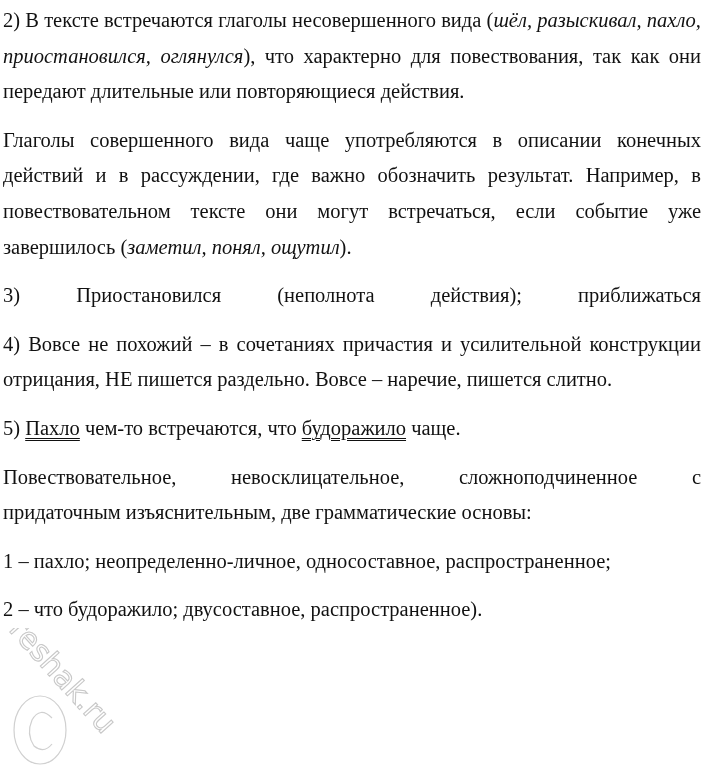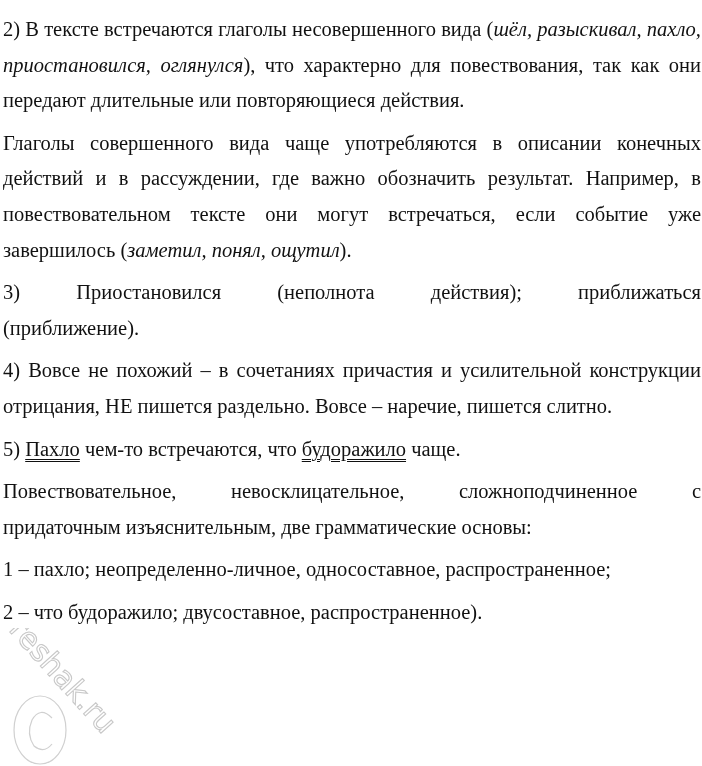--- a/index.html
+++ b/index.html
@@ -13,29 +13,29 @@
       overflow: hidden;
       position: relative;
       font-family: "Liberation Serif", "DejaVu Serif", serif;
       font-size: 20.5px;
       color: #111111;
     }
     .doc {
       position: absolute;
       left: 3px;
       right: 1px;
-      top: 17px;
+      top: 8px;
     }
     .para {
       margin: 0;
       line-height: 35.6px;
       text-align: justify;
       text-align-last: left;
     }
-    .para + .para { margin-top: 7px; }
+    .para + .para { margin-top: 13px; }
     .p1 { margin-top: -5px !important; }
     i, .it { font-style: italic; }
     .u-double {
       text-decoration: underline double;
       text-decoration-thickness: 1px;
       text-underline-offset: 3px;
     }
     .u-single {
       text-decoration-thickness: 1px;
       text-underline-offset: 3px;
@@ -54,21 +54,20 @@
 <body>
 
 <div class="doc">
 
   <p class="para p1" style="margin-top:-5px"><span>2) В тексте встречаются глаголы несовершенного вида (</span><i>шёл, разыскивал, пахло, приостановился, оглянулся</i><span>), что характерно для повествования, так как они передают длительные или повторяющиеся действия.</span></p>
 
   <p class="para"><span>Глаголы совершенного вида чаще употребляются в описании конечных действий и в рассуждении, где важно обозначить результат. Например, в повествовательном тексте они могут встречаться, если событие уже завершилось (</span><i>заметил, понял, ощутил</i><span>).</span></p>
 
   <p class="para">
     <span class="line" style="text-align:justify;text-align-last:justify;">3) Приостановился (неполнота действия); приближаться</span>
-    <span class="line">(приближение).</span>
   </p>
 
   <p class="para"><span>4) Вовсе не похожий – в сочетаниях причастия и усилительной конструкции отрицания, НЕ пишется раздельно. Вовсе – наречие, пишется слитно.</span></p>
 
   <p class="para"><span>5) </span><span class="u-double">Пахло</span><span> чем-то встречаются, </span><span class="u-single">что</span><span> </span><span class="u-double">будоражило</span><span> чаще.</span></p>
 
   <p class="para">
     <span class="line" style="text-align:justify;text-align-last:justify;">Повествовательное, невосклицательное, сложноподчиненное с</span>
     <span class="line">придаточным изъяснительным, две грамматические основы:</span>
   </p>

